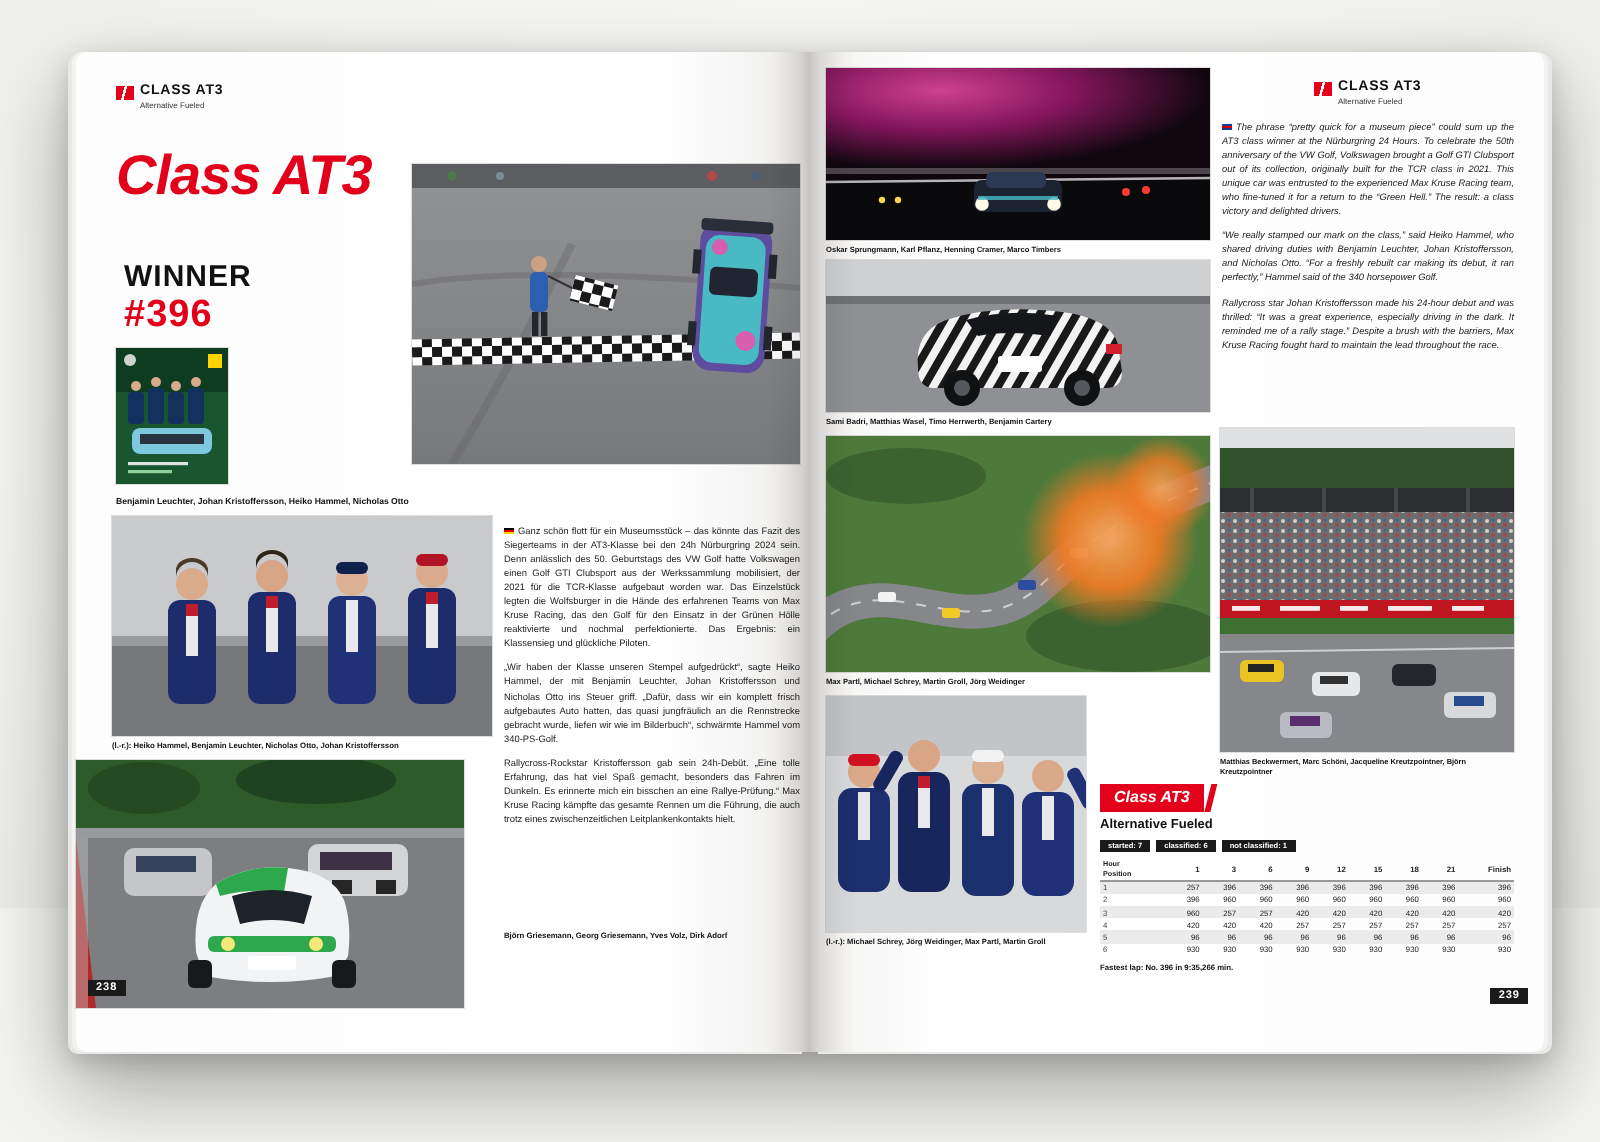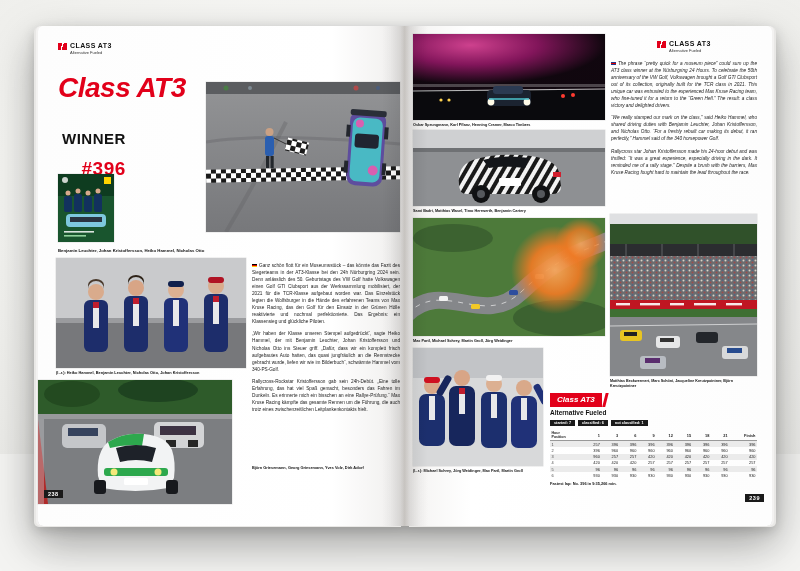--- a/index.html
+++ b/index.html
@@ -21,21 +21,21 @@
   .abs { position:absolute; }
   .photo { position:absolute; overflow:hidden; background:#cfcfcf; box-shadow:0 0 0 .5px rgba(0,0,0,.12); }
   .photo svg { display:block; width:100%; height:100%; }
   .hdr { display:flex; align-items:flex-start; gap:3px; }
   .logo { width:9px; height:7px; margin-top:1px; background:
       linear-gradient(105deg, #e2001a 0 40%, transparent 40% 52%, #e2001a 52% 100%); }
   .hdr-t { font-size:7px; font-weight:800; letter-spacing:.4px; color:#111; }
   .hdr-s { font-size:4px; color:#333; margin-top:1px; }
   .title { font-size:28px; font-weight:800; font-style:italic; color:#e2001a; letter-spacing:-.5px; }
   .w1 { font-size:15px; font-weight:800; color:#111; letter-spacing:.5px; }
-  .w2 { font-size:19px; font-weight:800; color:#e2001a; letter-spacing:.5px;margin-top:11px; }
+  .w2 { font-size:19px; font-weight:800; color:#e2001a; letter-spacing:.5px; }
   .cap { position:absolute; font-size:4.3px; font-weight:700; color:#111; line-height:1.25; }
   .col p { font-size:4.7px; line-height:1.5; color:#222; text-align:justify; margin-bottom:5px; }
   .col.en p { font-style:italic; }
   .flag { display:inline-block; width:5px; height:3.5px; margin-right:2px; vertical-align:0; }
   .flag.de { background:linear-gradient(#000 33%, #dd0000 33% 66%, #ffce00 66%); }
   .flag.en { background:#1d3c8f; position:relative; }
   .flag.en::after { content:""; position:absolute; left:0; top:1.2px; width:5px; height:1.1px; background:#d00; }
   .pagenum { position:absolute; background:#1a1a1a; color:#fff; font-size:5.5px; font-weight:700;
              padding:1px 4px; letter-spacing:.5px; }
   .class-chip { display:inline-block; background:#e2001a; color:#fff; font-style:italic; font-weight:800;
@@ -64,21 +64,21 @@
     <div class="hdr abs" style="left:20px; top:16px;">
       <span class="logo"></span>
       <div>
         <div class="hdr-t">CLASS AT3</div>
         <div class="hdr-s">Alternative Fueled</div>
       </div>
     </div>
 
     <h1 class="title abs" style="left:20px; top:46px;">Class AT3</h1>
 
-    <div class="abs" style="left:24px; top:104px;text-align:right;">
+    <div class="abs" style="left:24px; top:104px;">
       <div class="w1">WINNER</div>
       <div class="w2">#396</div>
     </div>
 
     <div class="photo" style="left:168px; top:56px; width:194px; height:150px;">
       <svg viewBox="0 0 194 150" preserveAspectRatio="none">
         <defs>
           <linearGradient id="asph" x1="0" y1="0" x2="0" y2="1">
             <stop offset="0" stop-color="#93949б"></stop>
                 <stop offset="0" stop-color="#939496"></stop>

